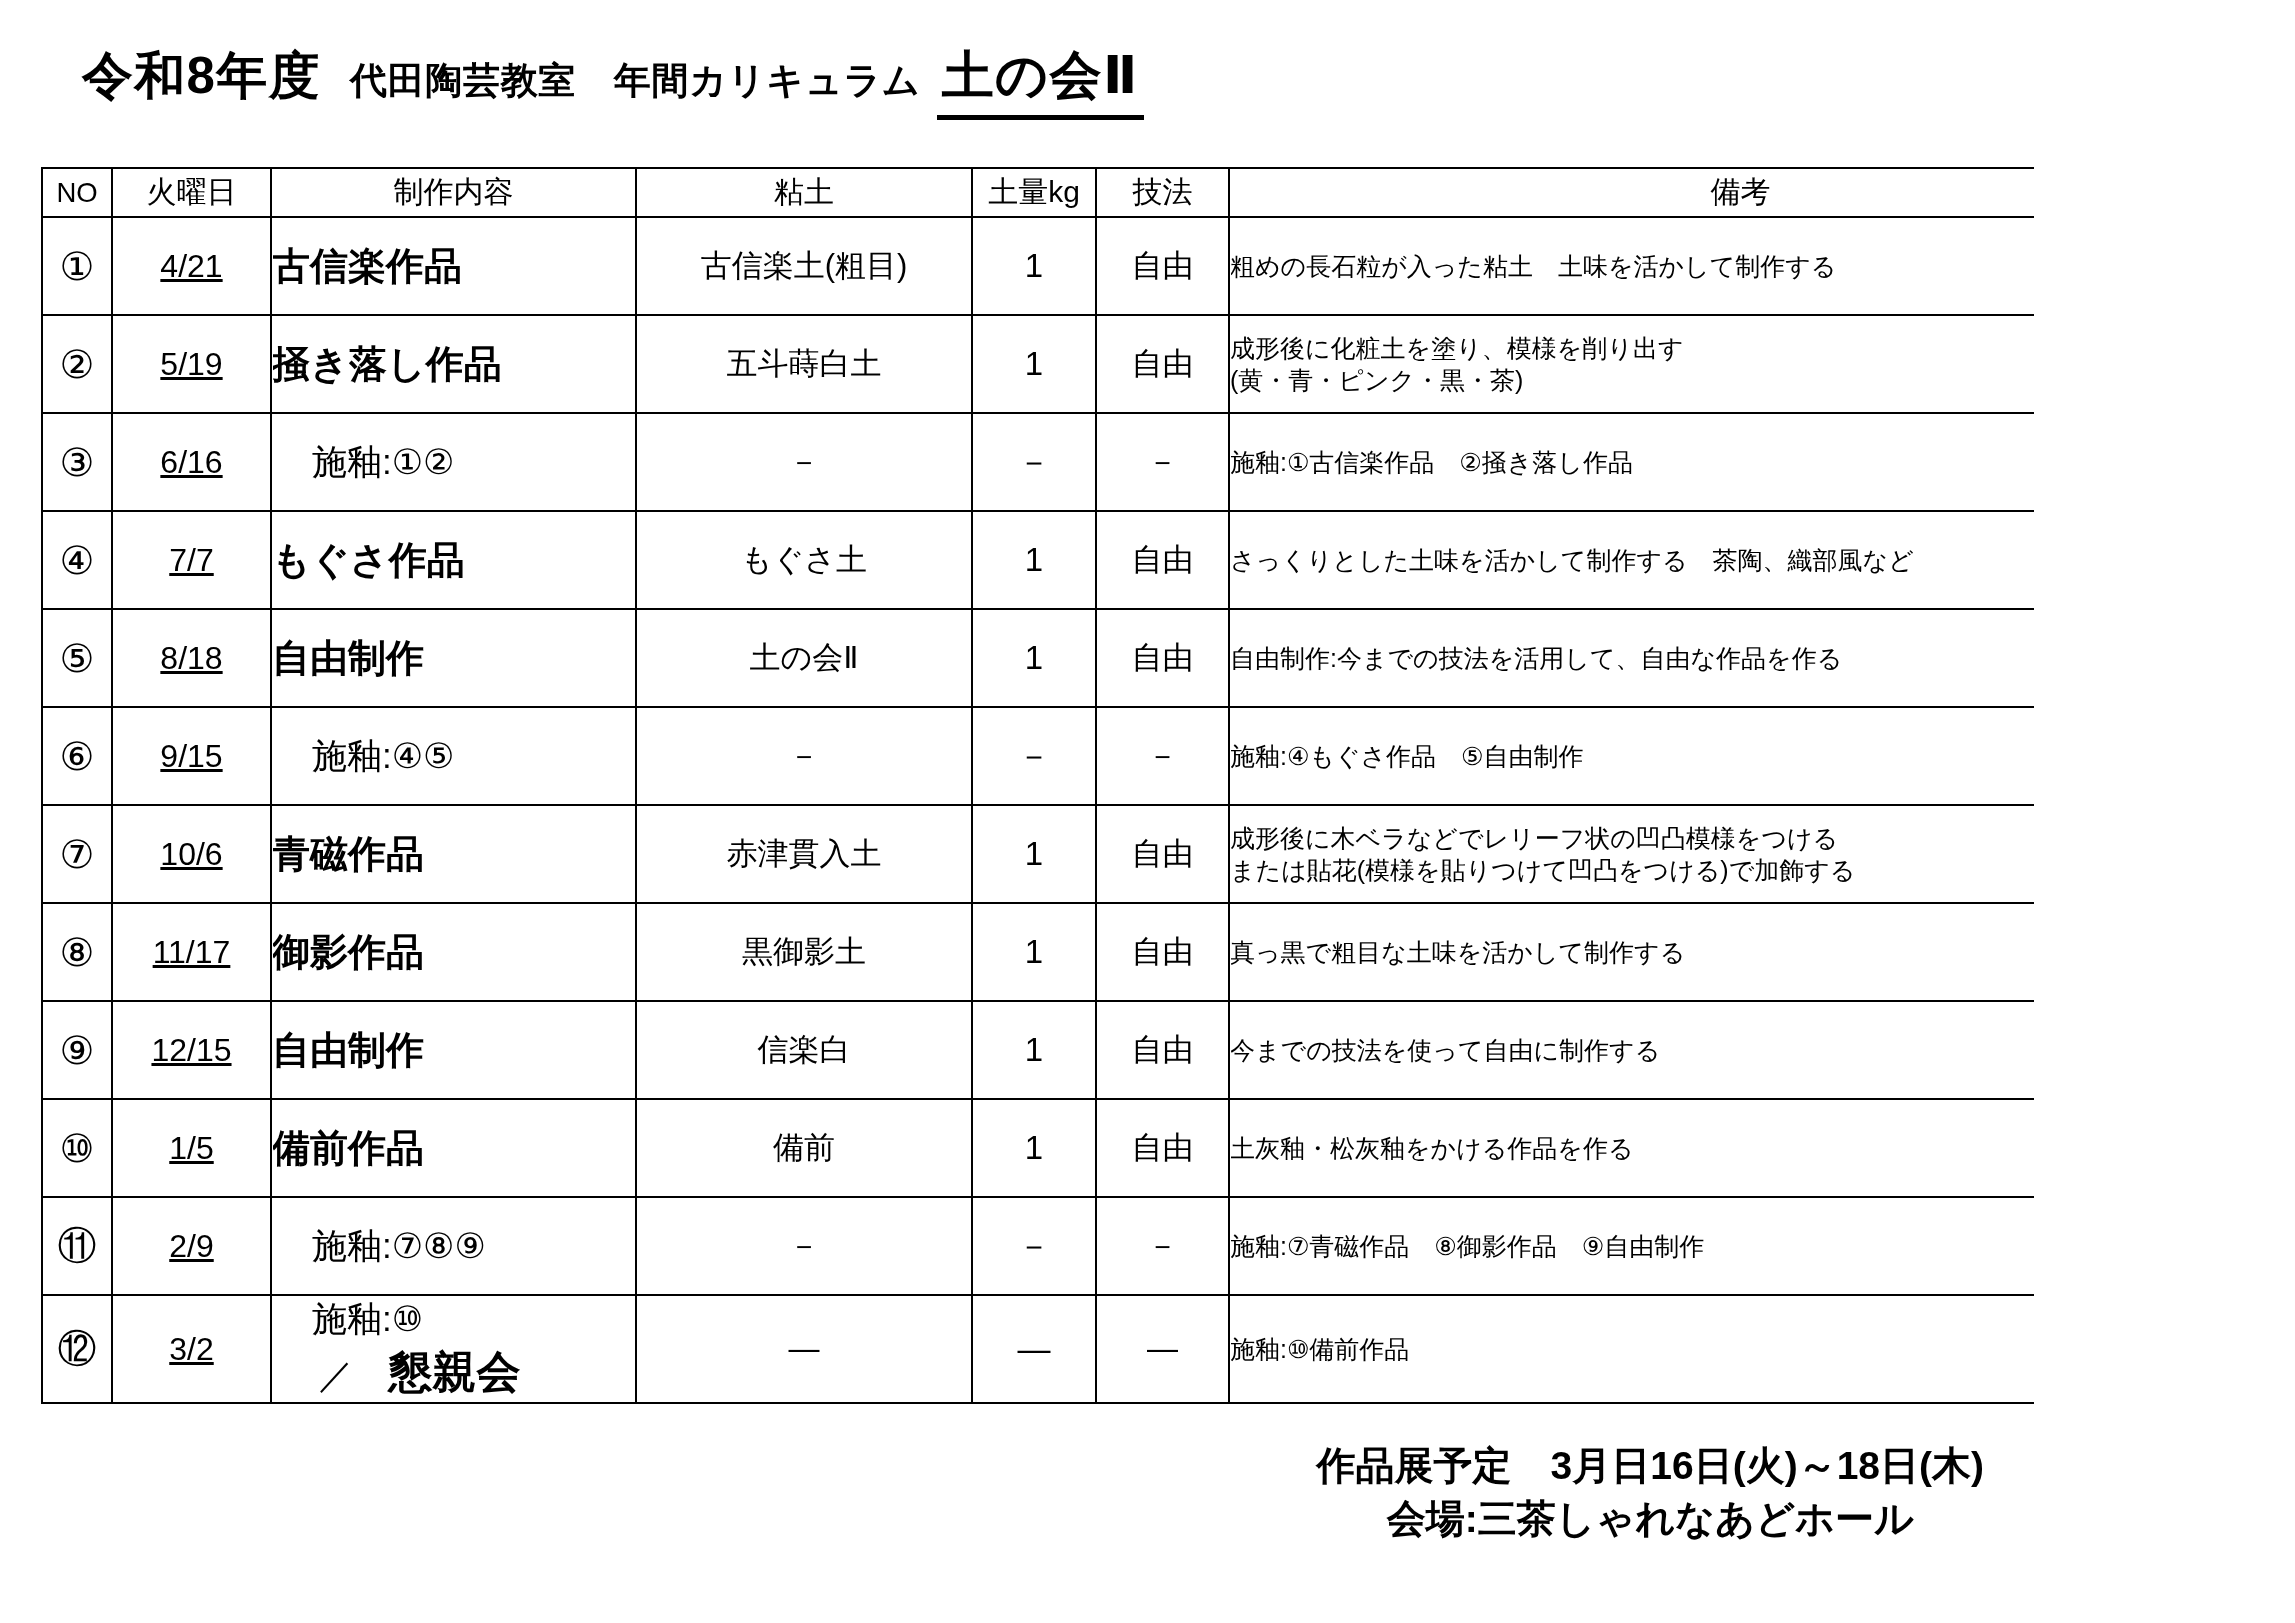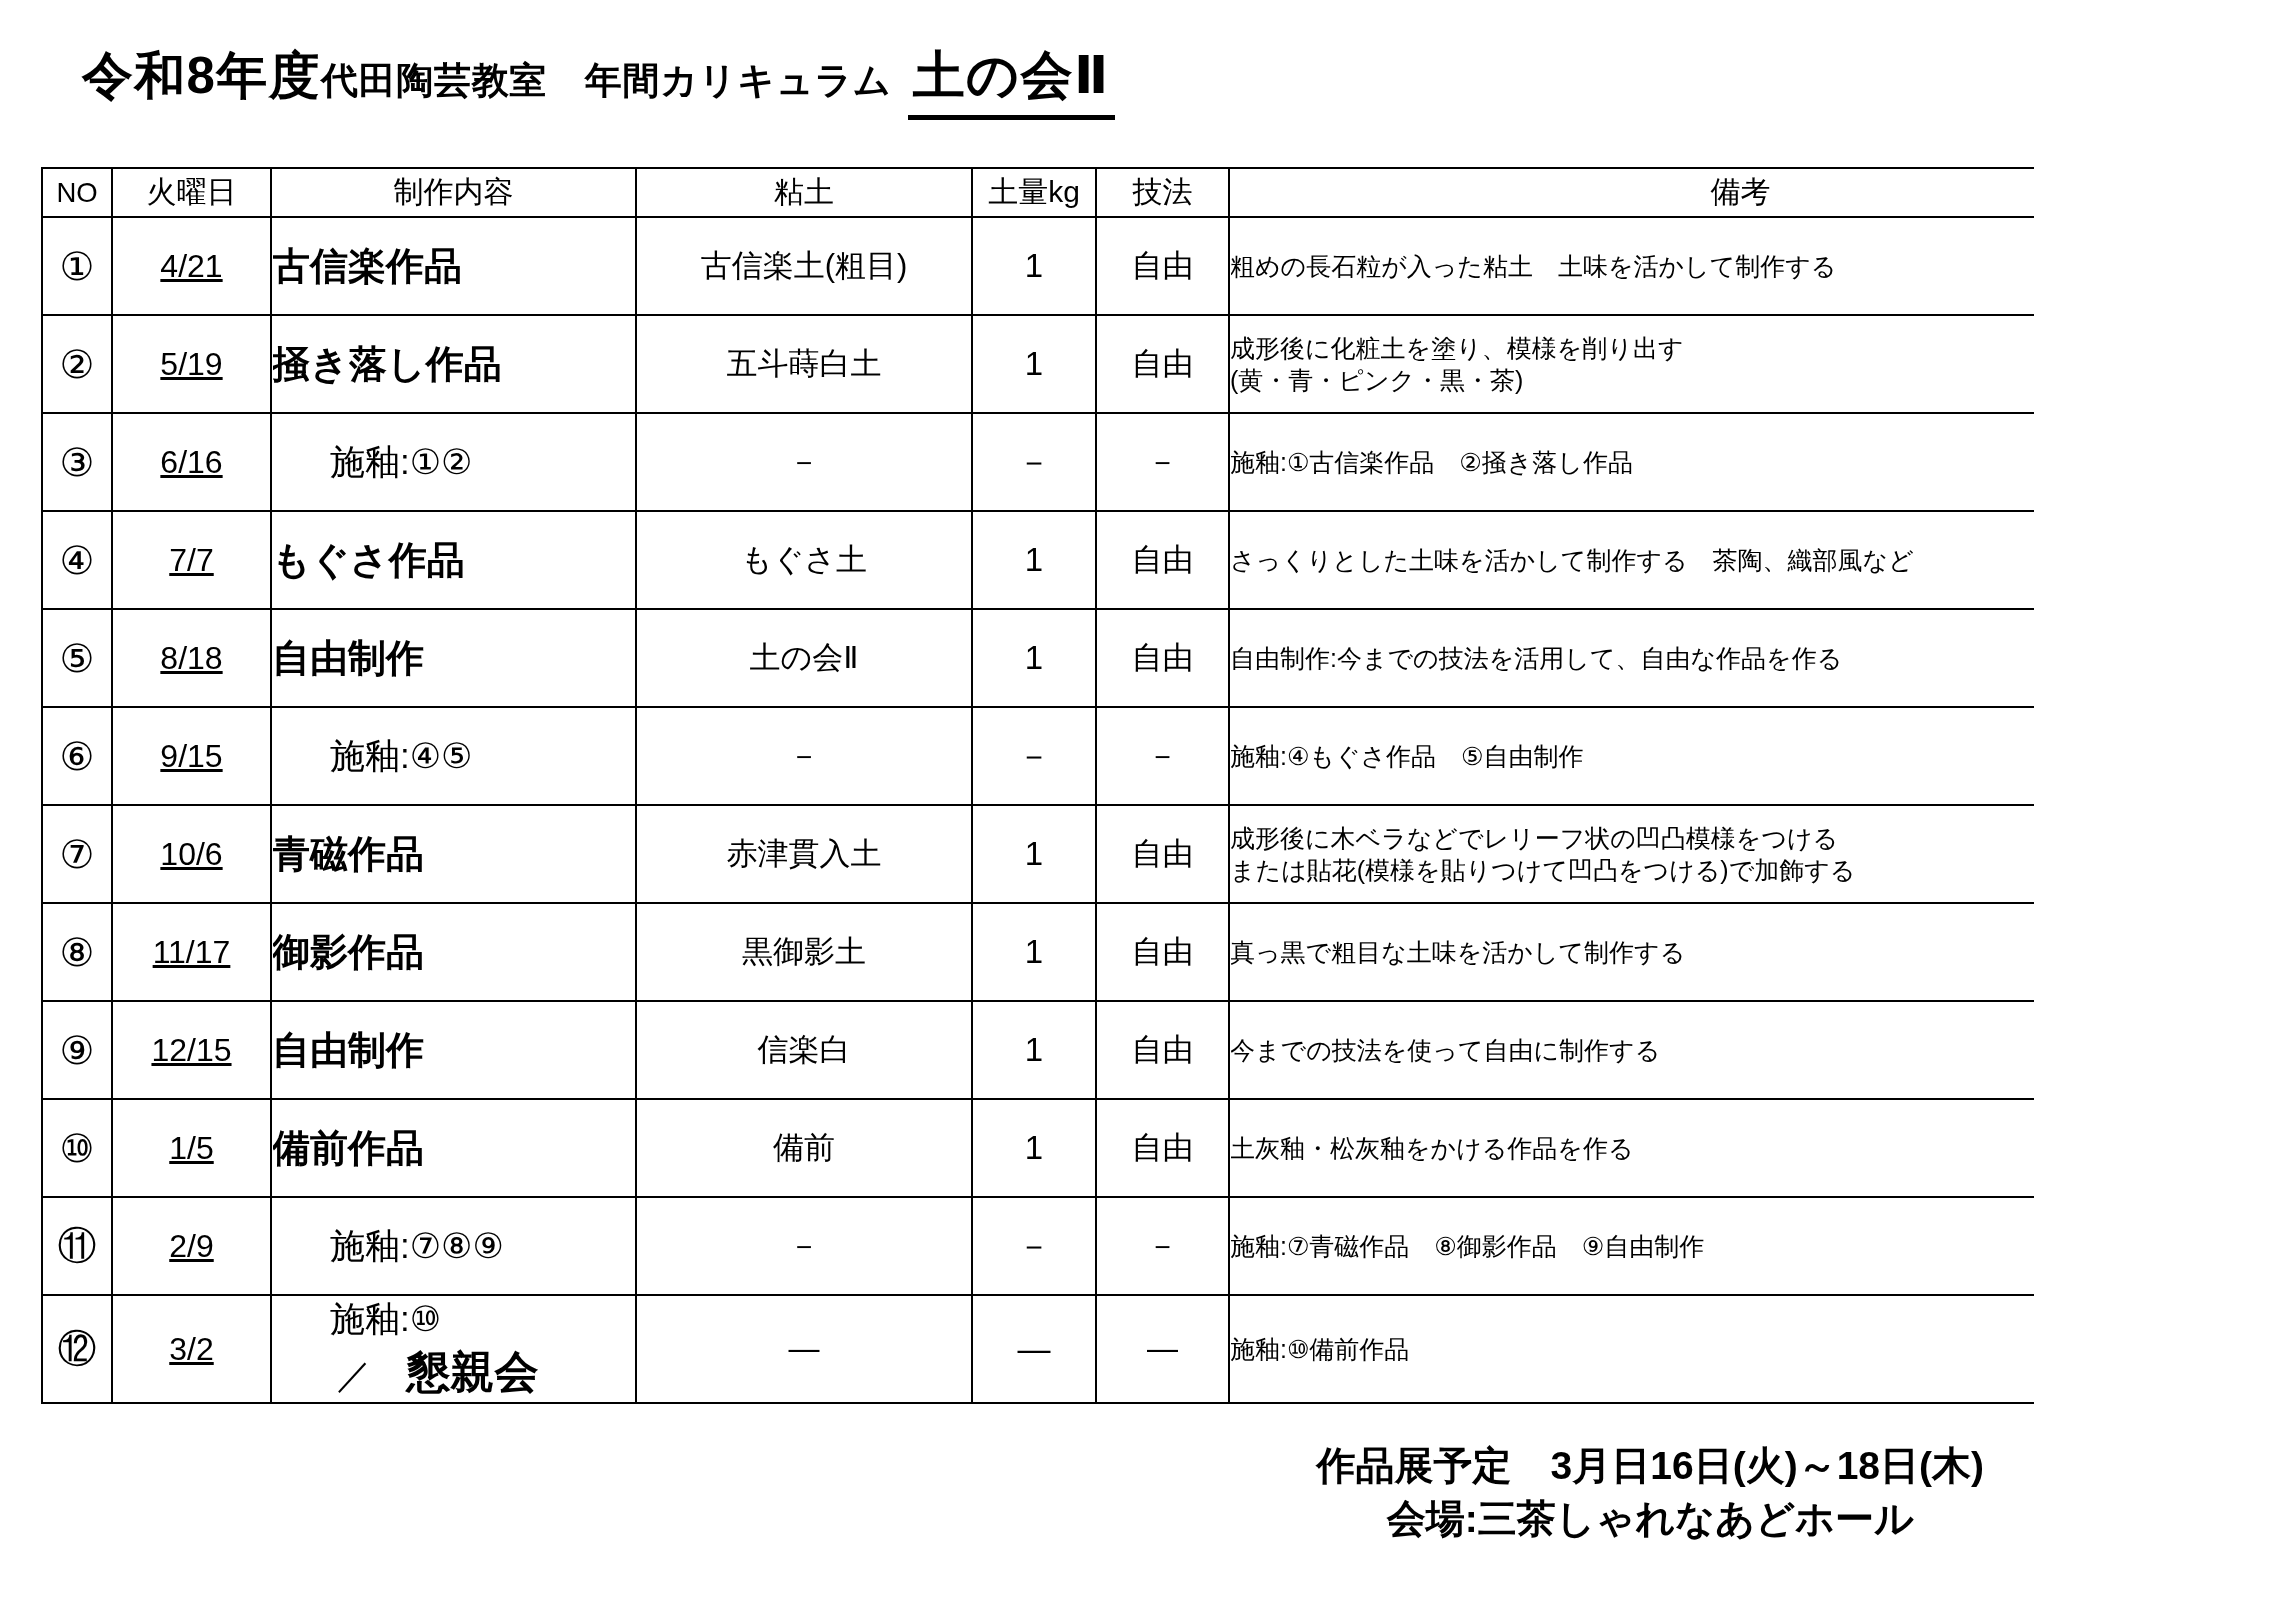--- a/index.html
+++ b/index.html
@@ -9,21 +9,21 @@
     background:#ffffff;color:#000;
     font-family:"Liberation Sans","DejaVu Sans",sans-serif;
     overflow:hidden;
   }
   
   .titlebar{
     position:absolute;left:82px;top:41px;
     display:flex;align-items:baseline;white-space:nowrap;
   }
   .t-year{font-size:51px;font-weight:700;letter-spacing:1.3px;}
-  .t-sub{font-size:37px;font-weight:700;letter-spacing:0.7px;}
+  .t-sub{font-size:37px;font-weight:700;margin-left:29px;letter-spacing:0.7px;}
   .t-course{
     font-size:52px;font-weight:700;margin-left:16px;
     border-bottom:5.2px solid #000;padding:0 5.2px 3.9px 5.2px;letter-spacing:1.3px;
   }
   .times{
     position:absolute;top:30px;right:42px;
     font-size:39px;font-weight:700;line-height:1.2;
     letter-spacing:0.7px;white-space:nowrap;
   }
   
@@ -41,21 +41,21 @@
   thead th{
     height:47px;font-size:30px;font-weight:400;
     border-bottom-width:5.2px;text-align:center;
   }
   thead th.h-no{font-size:27.5px;}
   tbody td{height:96px;border-top-width:2.6px;border-bottom-width:2.6px;}
   td.c{text-align:center;}
   td.no{font-size:39px;}
   td.date{font-size:32px;text-decoration:underline;}
   td.content{font-size:38px;font-weight:700;padding-left:15.7px;border-radius:27px;}
-  tr.glaze td.content{font-weight:400;font-size:35px;padding-left:58px;}
+  tr.glaze td.content{font-weight:400;font-size:35px;padding-left:40px;}
   td.clay{font-size:31px;}
   td.amount{font-size:33px;}
   td.tech{font-size:31px;}
   td.notes{font-size:25px;line-height:1.3;padding-left:30px;padding-right:10.5px;border-radius:19px;}
   .c2{font-weight:400;}
   .c2 .c2b{font-weight:700;font-size:44px;font-family:Liberation Serif, serif;}
   .c2 .slash{margin-left:6.5px;}
   
   .footer{
     position:absolute;top:1440px;right:50px;

